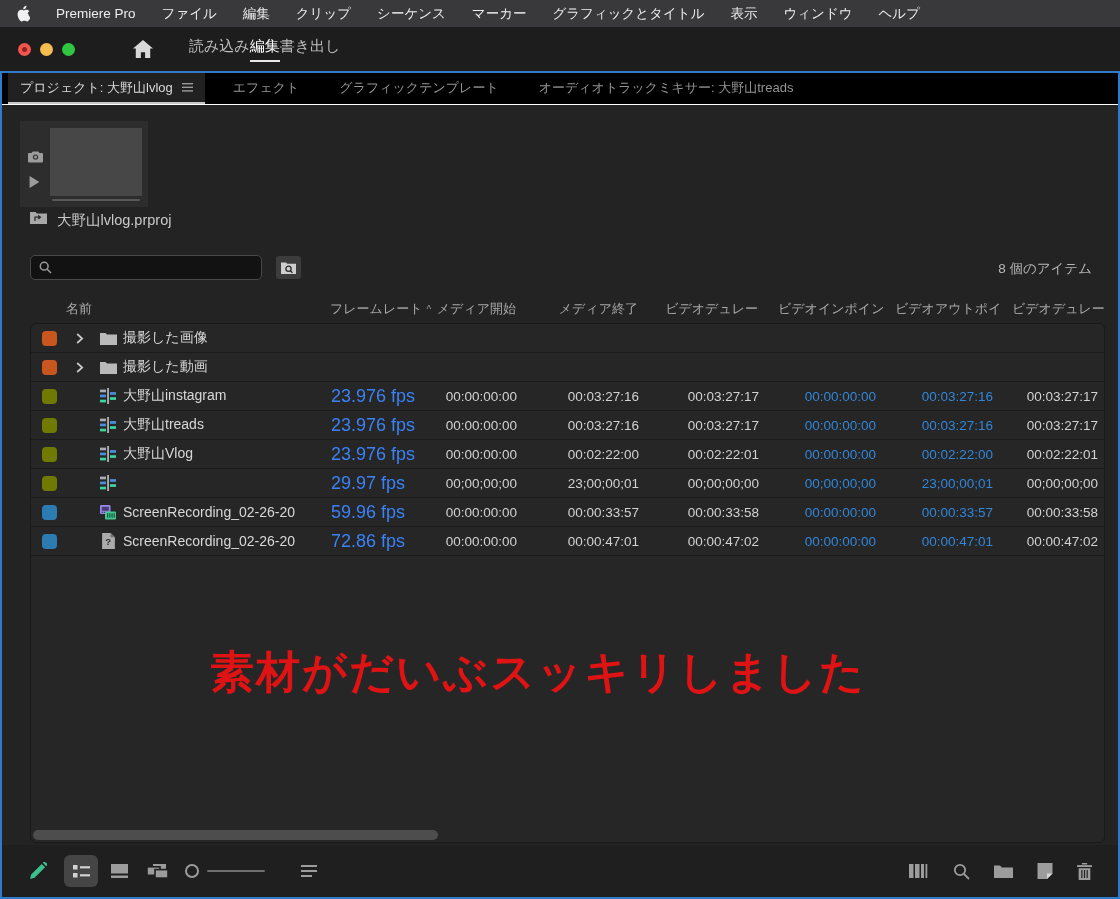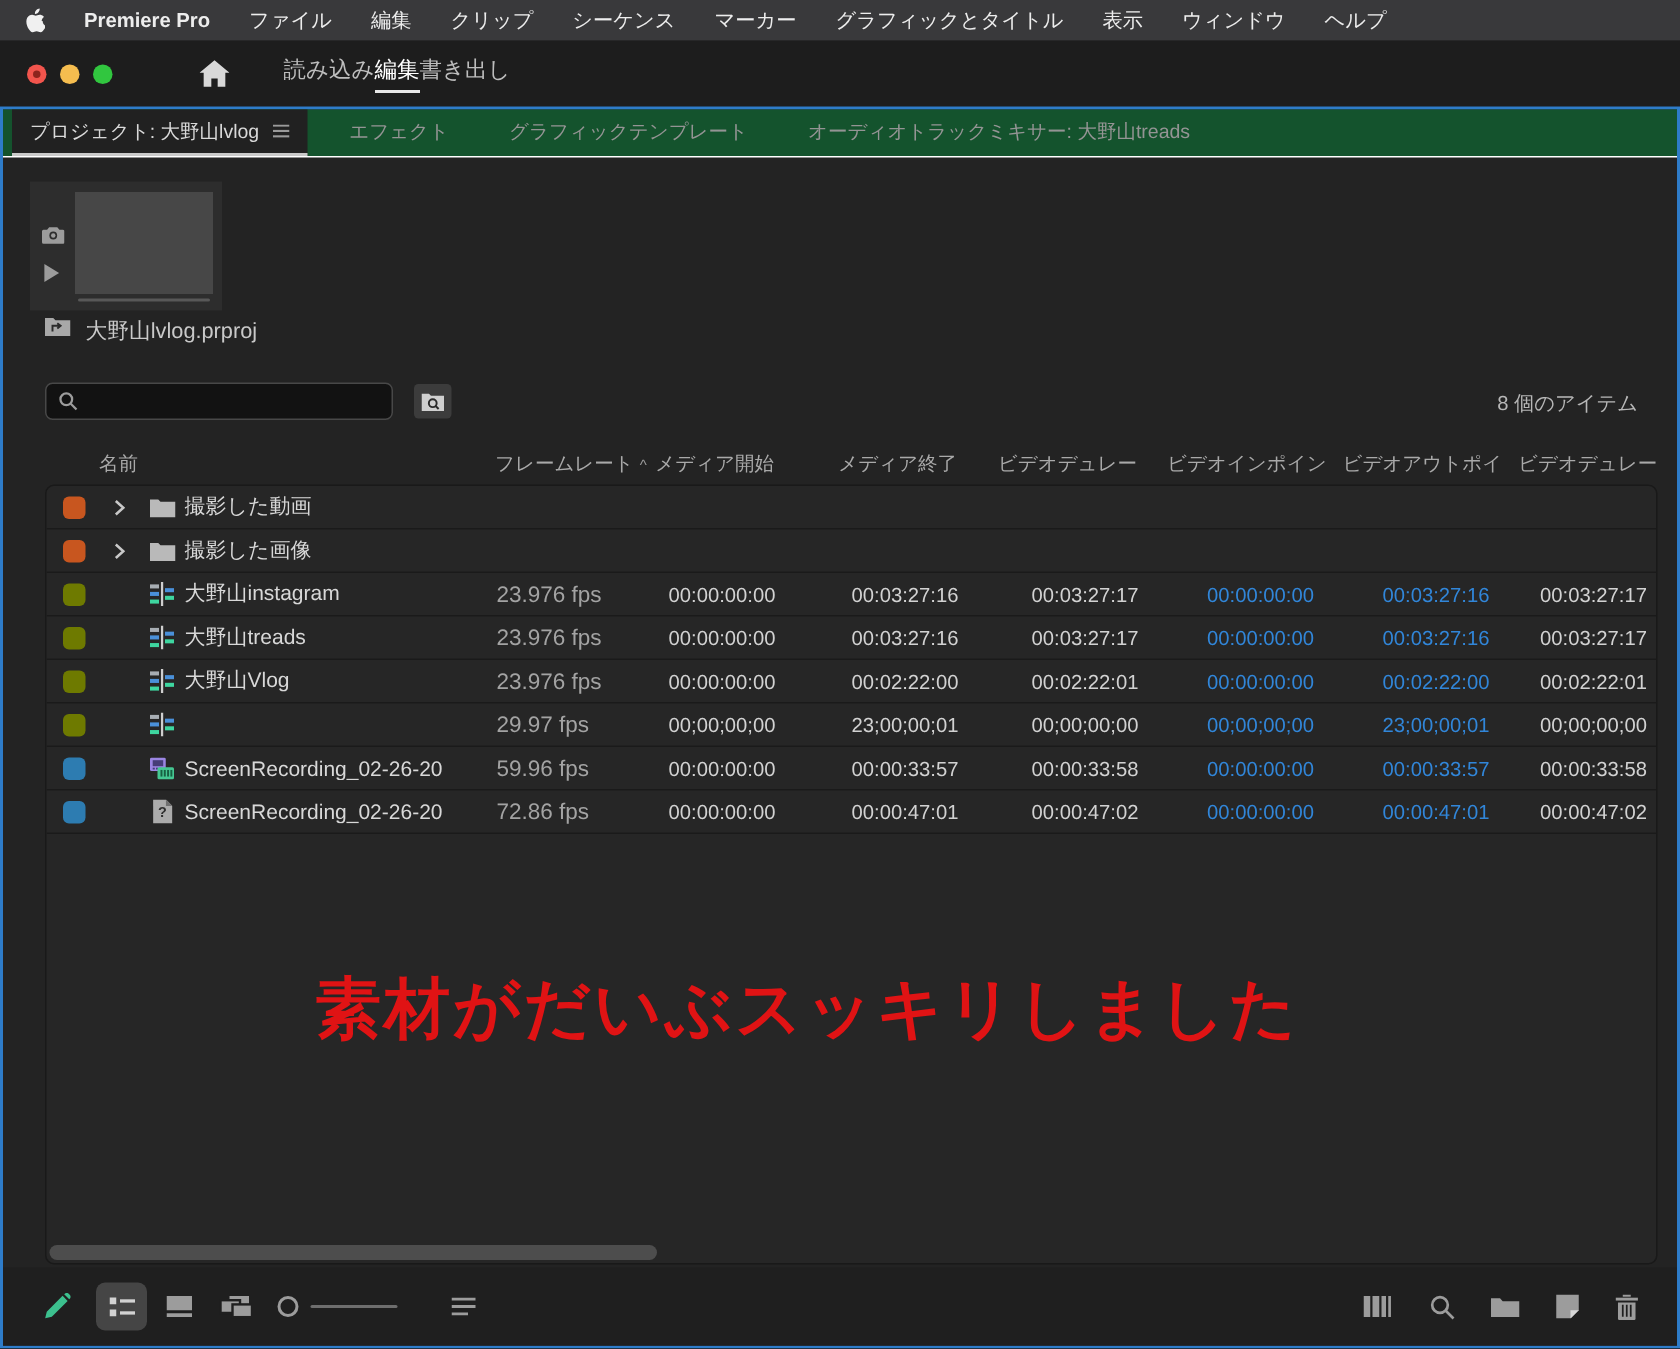--- a/index.html
+++ b/index.html
@@ -4,42 +4,42 @@
 <style>
   html,body{margin:0;padding:0}
   body{width:1120px;height:899px;background:#101010;position:relative;overflow:hidden;
        font-family:"Liberation Sans","DejaVu Sans",sans-serif;-webkit-font-smoothing:antialiased}
   svg{display:block}
 
   
   .menubar{position:absolute;top:0;left:0;width:100%;height:27px;background:#39393b;
            display:flex;align-items:center;gap:26px;padding:0 16px;box-sizing:border-box;
            color:#ededed;font-size:13.5px;z-index:5}
-  .menubar .app{font-weight:bold}
+  .menubar .app{font-weight:normal}
   .menubar .mitem{cursor:default;white-space:nowrap}
 
   
   .titlebar{position:absolute;top:27px;left:0;width:100%;height:44px;background:#1d1d1d;
             display:flex;align-items:center}
   .traffic{display:flex;gap:9px;margin-left:18px}
   .light{width:13px;height:13px;border-radius:50%;position:relative}
   .light.red{background:#f2554d}
   .light.red::after{content:"";position:absolute;inset:4px;border-radius:50%;background:#8d241d}
   .light.yellow{background:#f5bd4f}
   .light.green{background:#31c63f}
   .home{margin-left:56px;width:24px;height:22px;display:flex;align-items:center;justify-content:center}
   .tb-tabs{display:flex;margin-left:34px;font-size:15px;color:#bdbdbd}
   .tb-tab{padding-bottom:4px;border-bottom:2px solid transparent;cursor:default}
   .tb-tab.active{color:#ffffff;border-bottom-color:#e8e8e8}
 
   
   .workspace{position:absolute;top:71px;left:0;right:0;bottom:0;border:2px solid #2e7cc9;
              background:#1e1e1e;box-sizing:border-box}
 
-  .panel-tabs{height:31px;background:#14532d;display:flex;align-items:stretch;padding-left:6px;
+  .panel-tabs{height:31px;background:#000000;display:flex;align-items:stretch;padding-left:6px;
               font-size:13px;color:#949494;border-bottom:3px solid #ffffff}
   .ptab{display:flex;align-items:center;gap:9px;padding:0 12px;margin-right:16px;
         border-bottom:2px solid transparent;white-space:nowrap;cursor:default}
   .ptab.active{color:#d9d9d9;border-bottom-color:#c9c9c9;background:#212121}
 
   .panel{position:absolute;top:32px;left:0;right:0;bottom:0;background:#232323}
 
   
   .preview{position:absolute;left:18px;top:16px;width:128px;height:86px;background:#2d2d2d}
   .preview .cam{position:absolute;left:8px;top:30px}
@@ -70,21 +70,21 @@
   .h-last{padding-right:6px}
   .sortmark{font-size:10px;color:#9a9a9a;margin-left:4px}
 
   .rowsbox{position:absolute;left:28px;right:13px;top:218px;bottom:54px;background:#262626;
            border:1px solid #191919;border-radius:6px;overflow:hidden}
   .trow{height:28px;border-bottom:1px solid #1a1a1a;color:#d8d8d8;font-size:14px}
   .cell-label{display:flex;justify-content:center}
   .swatch{width:15px;height:15px;border-radius:4px}
   .cell-chev,.cell-icon{display:flex;justify-content:center;align-items:center}
   .cell-name{white-space:nowrap;overflow:hidden}
-  .fr{font-size:15px;color:#a3a3a3;padding-left:36px;white-space:nowrap}
+  .fr{font-size:18px;color:#3b82f6;padding-left:36px;white-space:nowrap}
   .tc{font-size:13.5px;color:#d2d2d2;text-align:right;padding-right:20px;white-space:nowrap}
   .tc.blue{color:#3186d9}
   .tc.last{padding-right:6px}
 
   .hthumb{position:absolute;left:2px;bottom:2px;width:405px;height:10px;background:#4d4d4d;border-radius:5px}
 
   
   .overlay{position:absolute;left:208px;top:538px;font-size:44px;font-weight:bold;
            letter-spacing:2px;white-space:nowrap;z-index:4}
 
@@ -236,21 +236,21 @@
             <div class="cell-chev">
               <svg width="8" height="11" viewBox="0 0 8 11">
                 <path d="M1.2 1l5 4.5-5 4.5" stroke="#c8c8c8" stroke-width="1.7" fill="none"></path>
               </svg>
             </div>
             <div class="cell-icon">
               <svg width="17" height="13" viewBox="0 0 17 13">
                 <path d="M0 1h5.5L7 2.5h10V13H0z" fill="#b9b9b9"></path>
               </svg>
             </div>
-            <div class="cell-name">撮影した動画</div>
+            <div class="cell-name">撮影した画像</div>
             <div class="fr"></div>
             <div class="tc"></div>
             <div class="tc"></div>
             <div class="tc"></div>
             <div class="tc"></div>
             <div class="tc"></div>
             <div class="tc last"></div>
           </div>
           <div class="trow grid">
             <div class="cell-label">
@@ -259,21 +259,21 @@
             <div class="cell-chev">
               <svg width="8" height="11" viewBox="0 0 8 11">
                 <path d="M1.2 1l5 4.5-5 4.5" stroke="#c8c8c8" stroke-width="1.7" fill="none"></path>
               </svg>
             </div>
             <div class="cell-icon">
               <svg width="17" height="13" viewBox="0 0 17 13">
                 <path d="M0 1h5.5L7 2.5h10V13H0z" fill="#b9b9b9"></path>
               </svg>
             </div>
-            <div class="cell-name">撮影した画像</div>
+            <div class="cell-name">撮影した動画</div>
             <div class="fr"></div>
             <div class="tc"></div>
             <div class="tc"></div>
             <div class="tc"></div>
             <div class="tc"></div>
             <div class="tc"></div>
             <div class="tc last"></div>
           </div>
           <div class="trow grid">
             <div class="cell-label">

